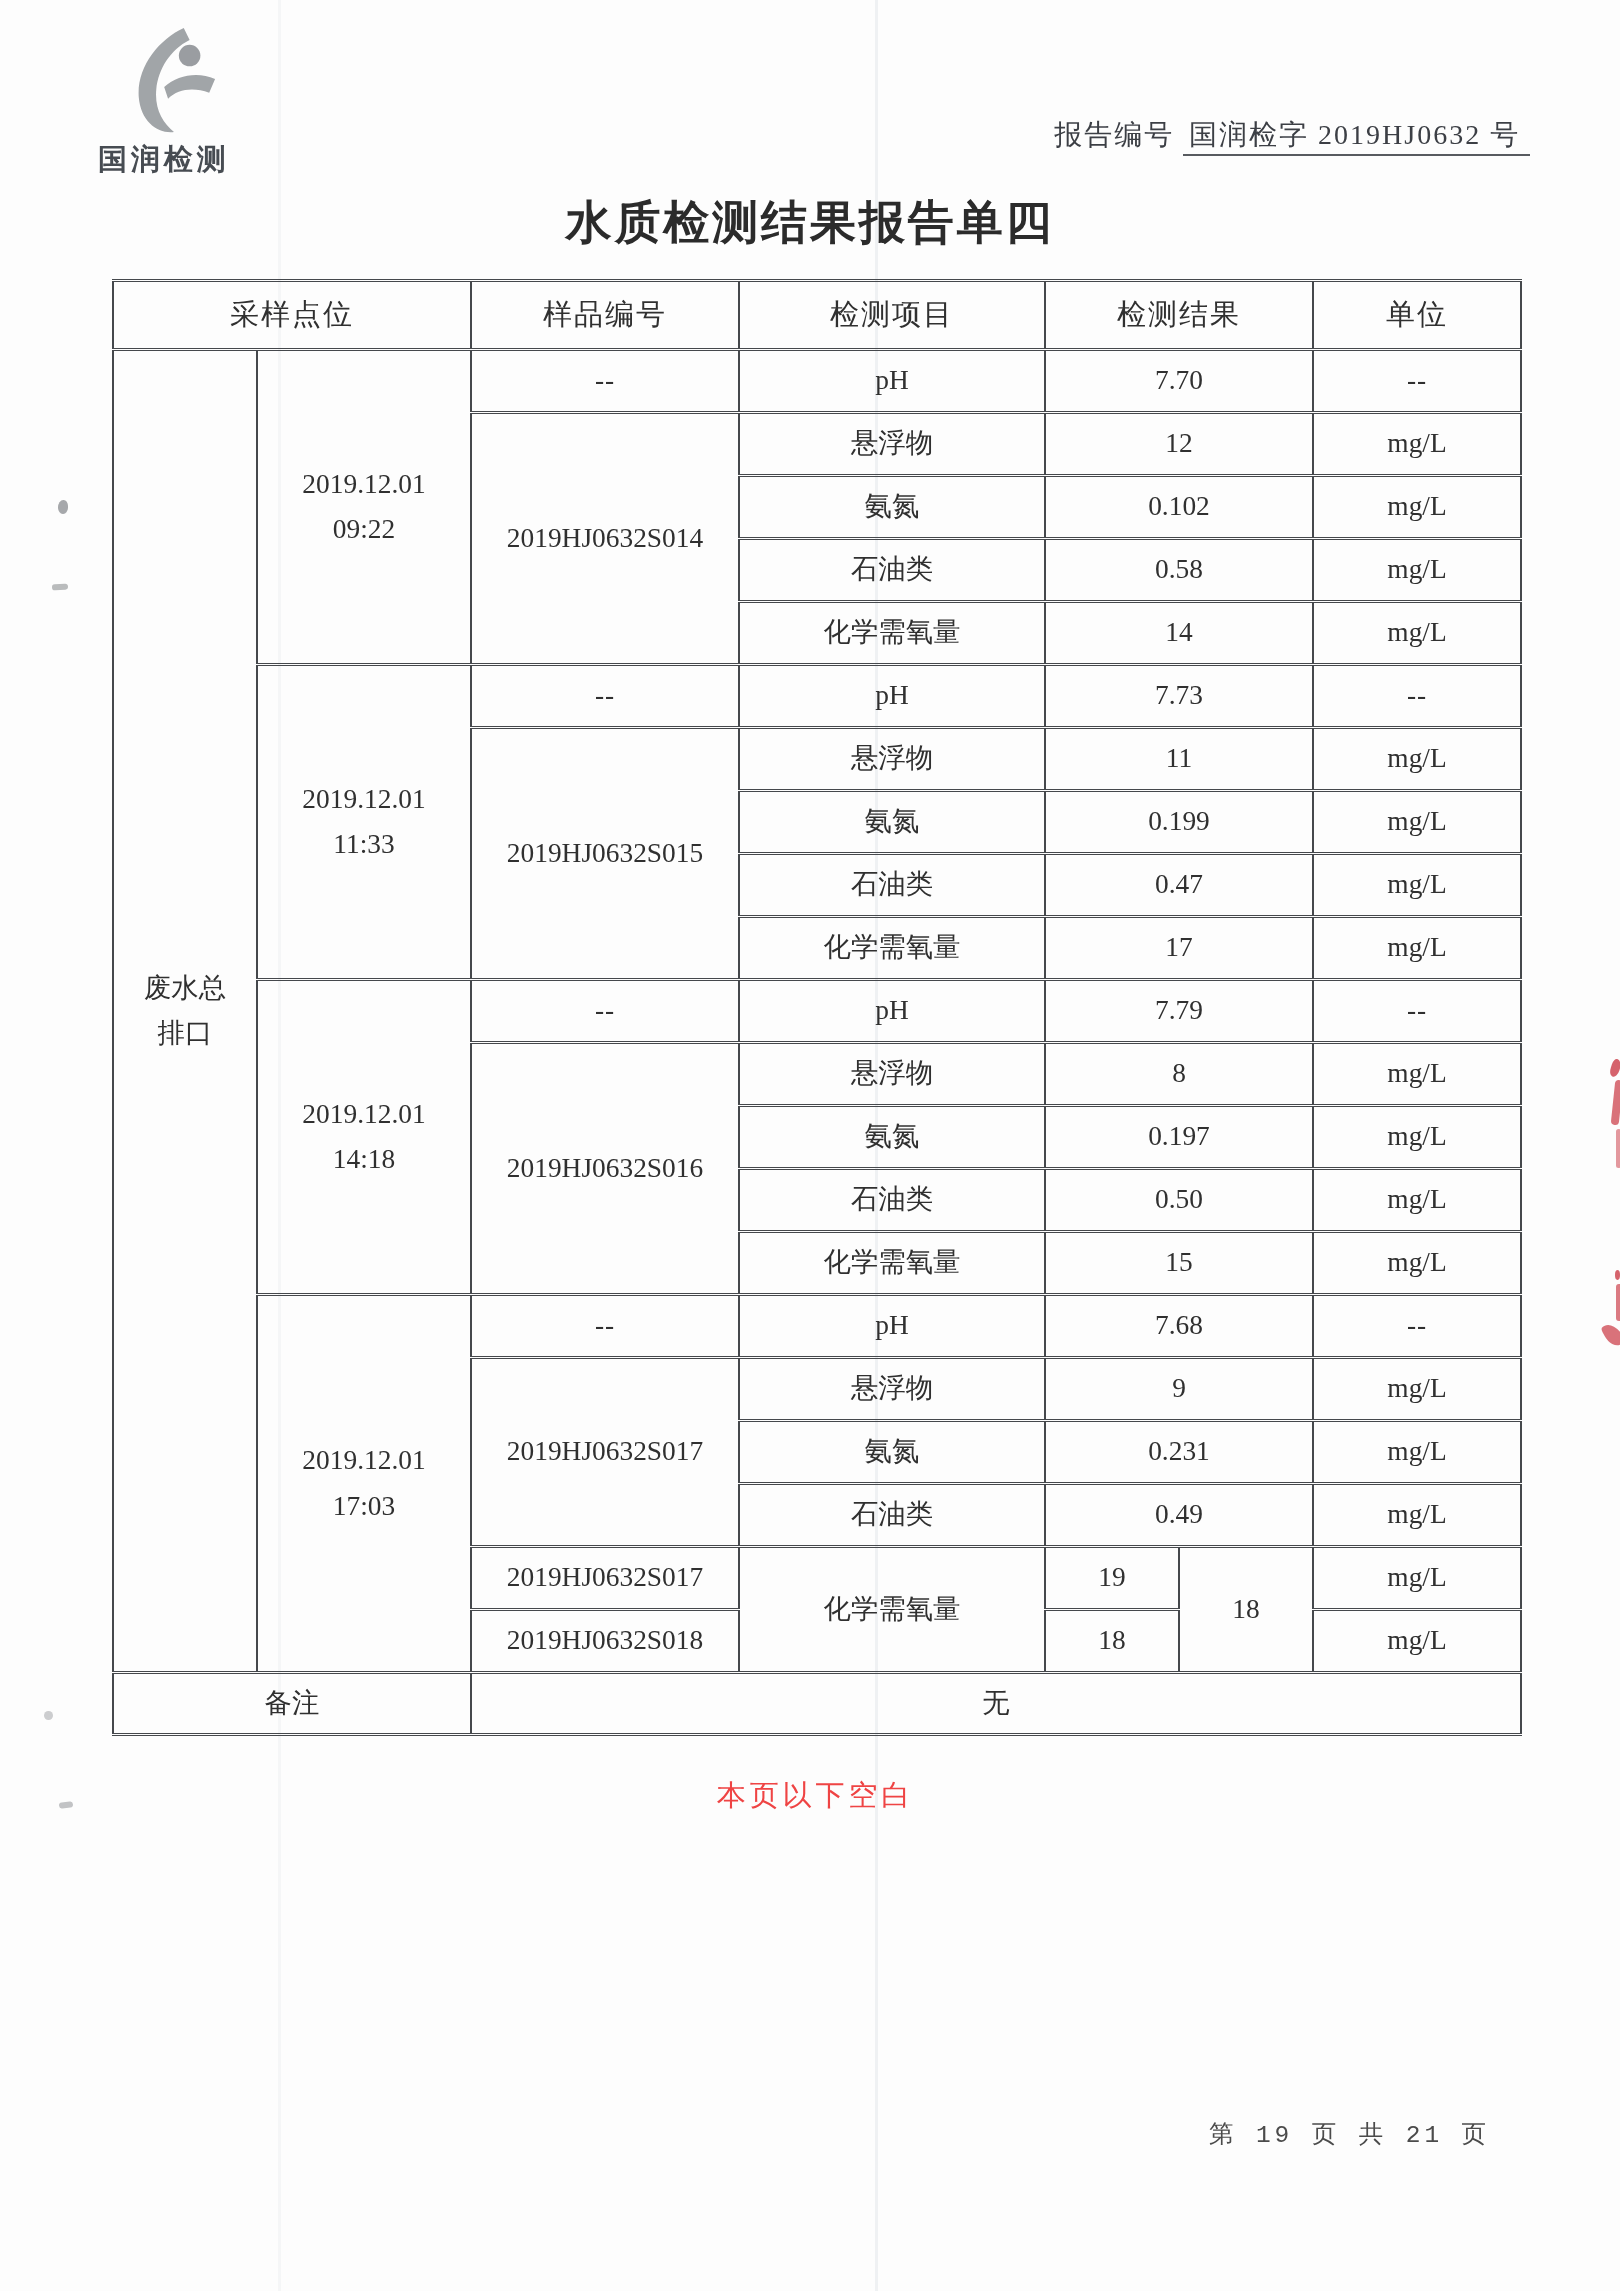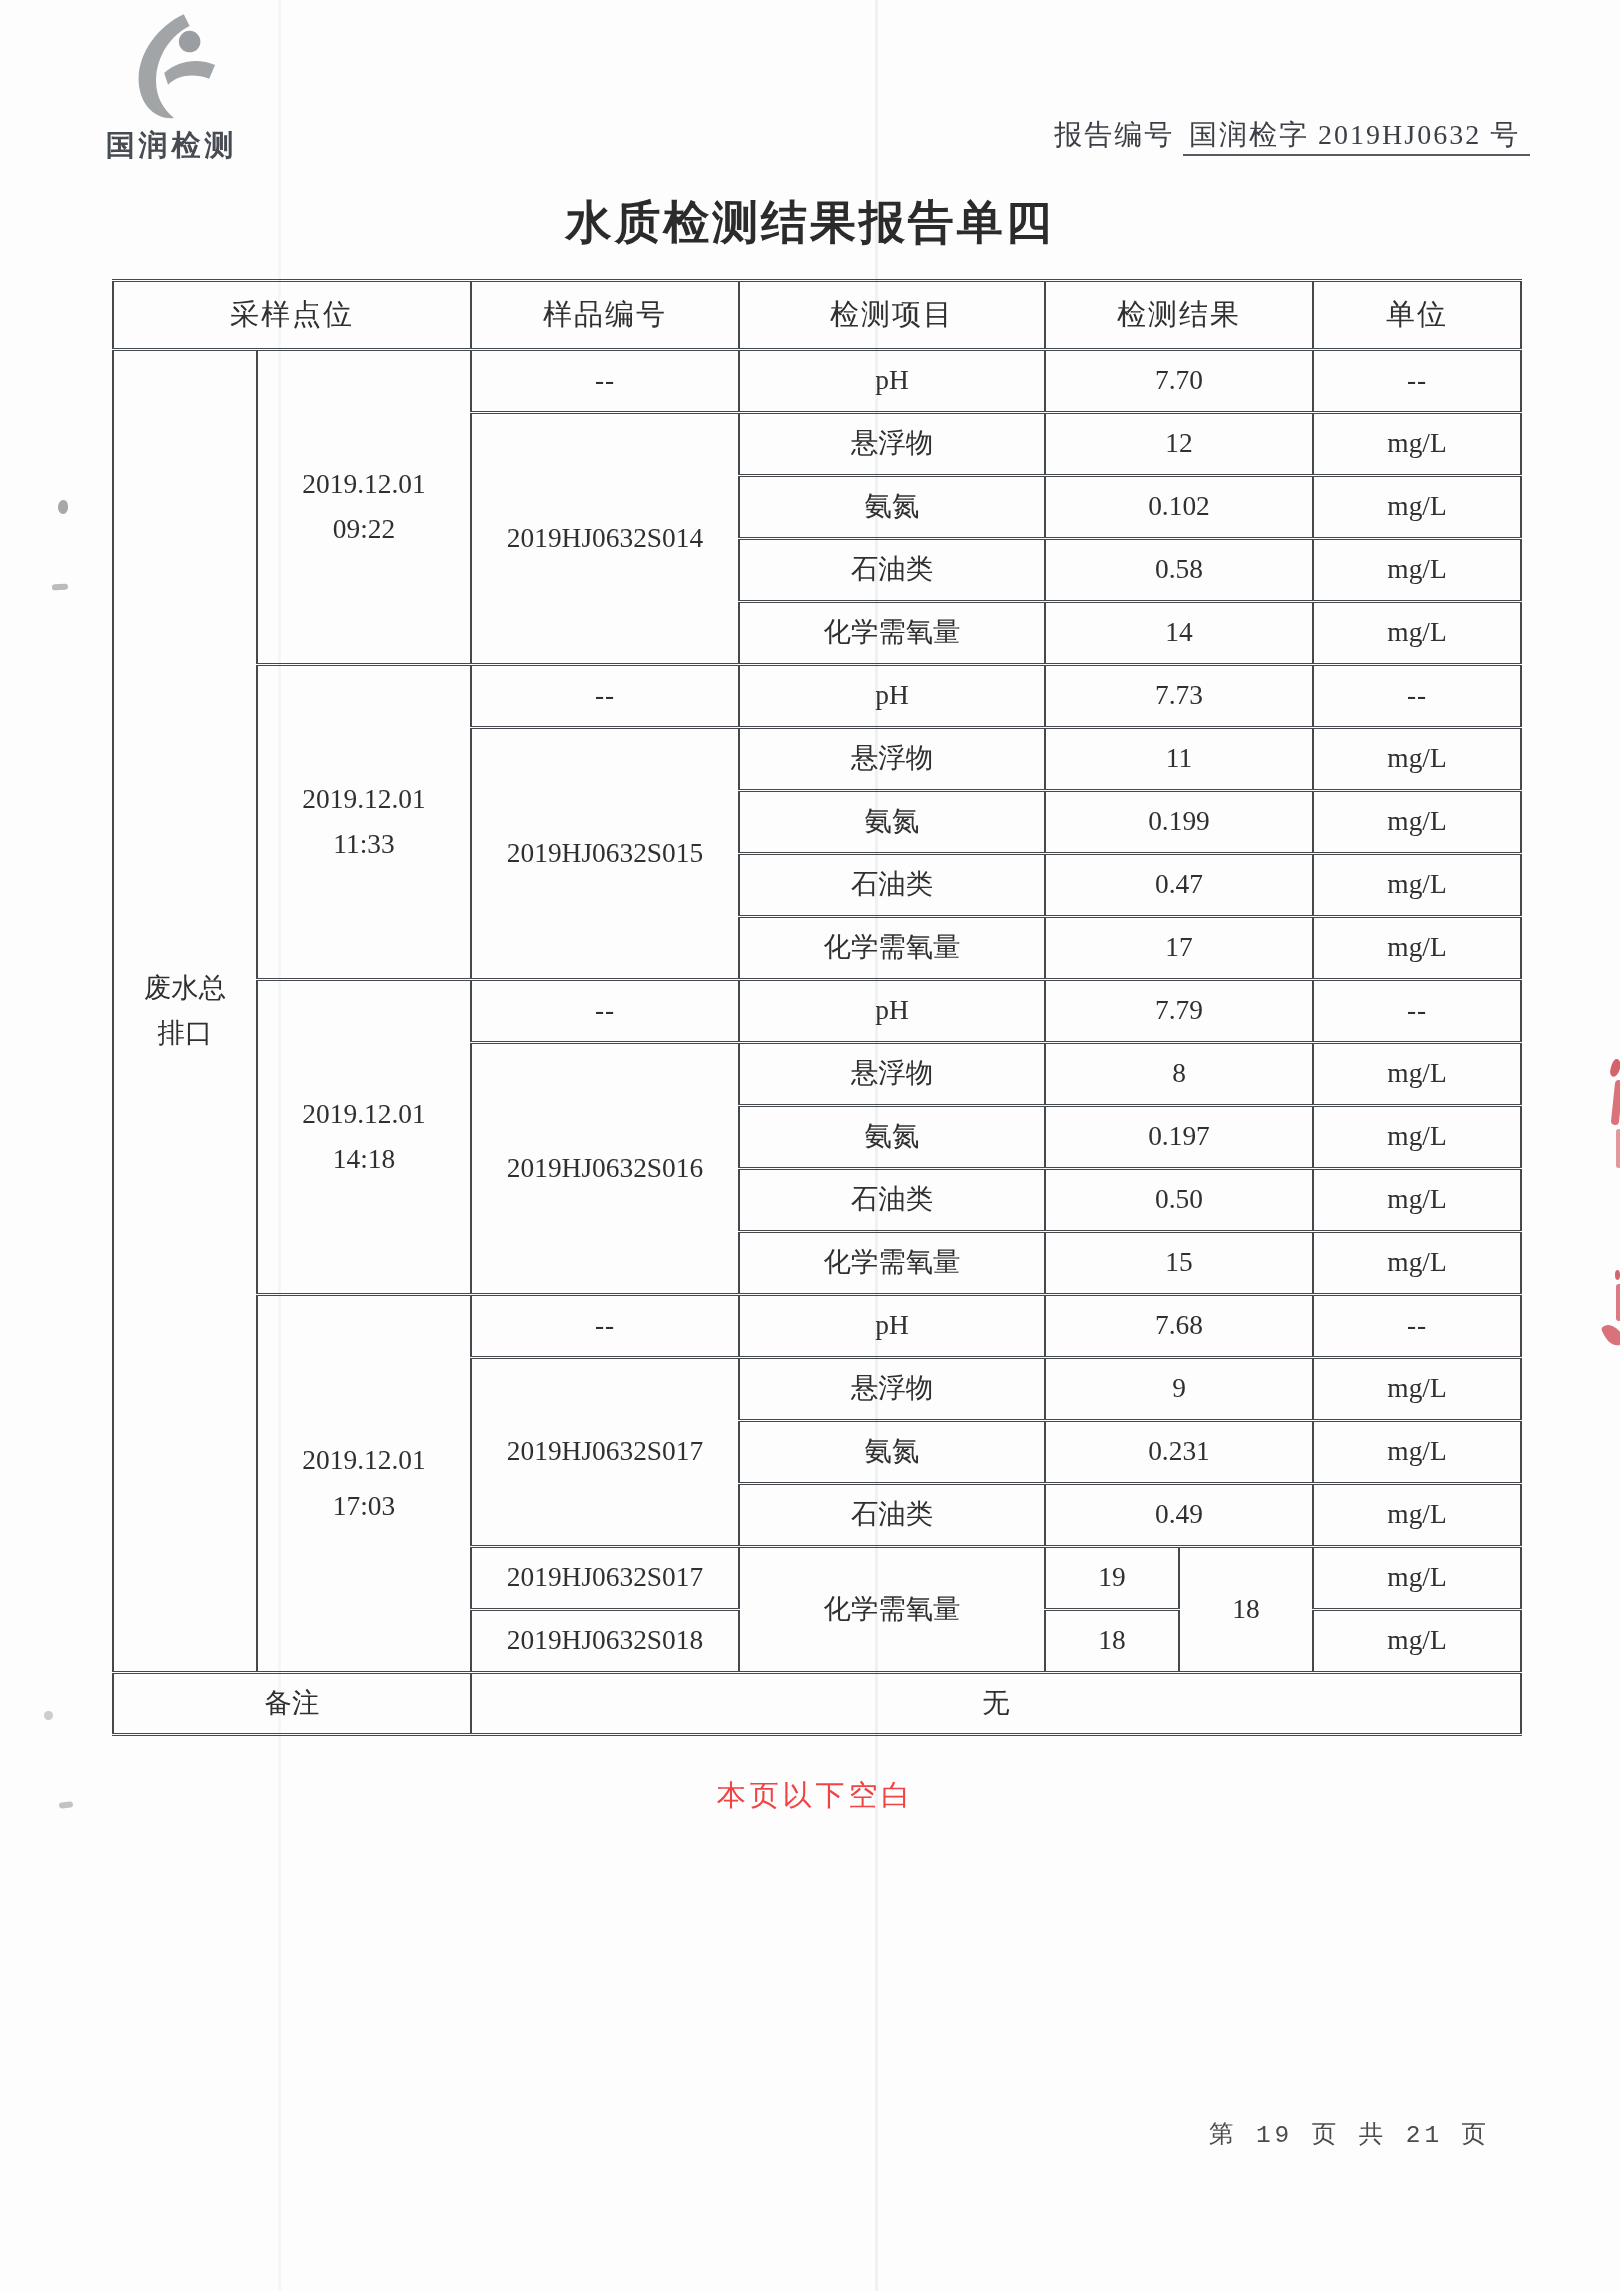--- a/index.html
+++ b/index.html
@@ -11,21 +11,21 @@
     font-family:"Liberation Serif","DejaVu Serif",serif;
     color:#2e2e2e;
     overflow:hidden;
   }
   
   .streak { position:absolute; top:0; bottom:0; width:2.9px; pointer-events:none; }
   .streak-a { left:875px; background:rgba(190,200,210,0.22); }
   .streak-b { left:278px; background:rgba(200,208,215,0.14); }
 
   
-  .logo { position:absolute; left:98px; top:12px; width:147px; text-align:center; }
+  .logo { position:absolute; left:98px; top:26px; width:147px; }
   .logo svg { display:block; margin:0 auto; opacity:.82; }
   .logo-text {
     margin-top:3.9px;
     font-family:"Liberation Sans","DejaVu Sans",sans-serif;
     font-weight:bold; font-size:29px; letter-spacing:3.9px; color:#474c52;
   }
 
   
   .report-no {
     position:absolute; top:116px; right:90px;

